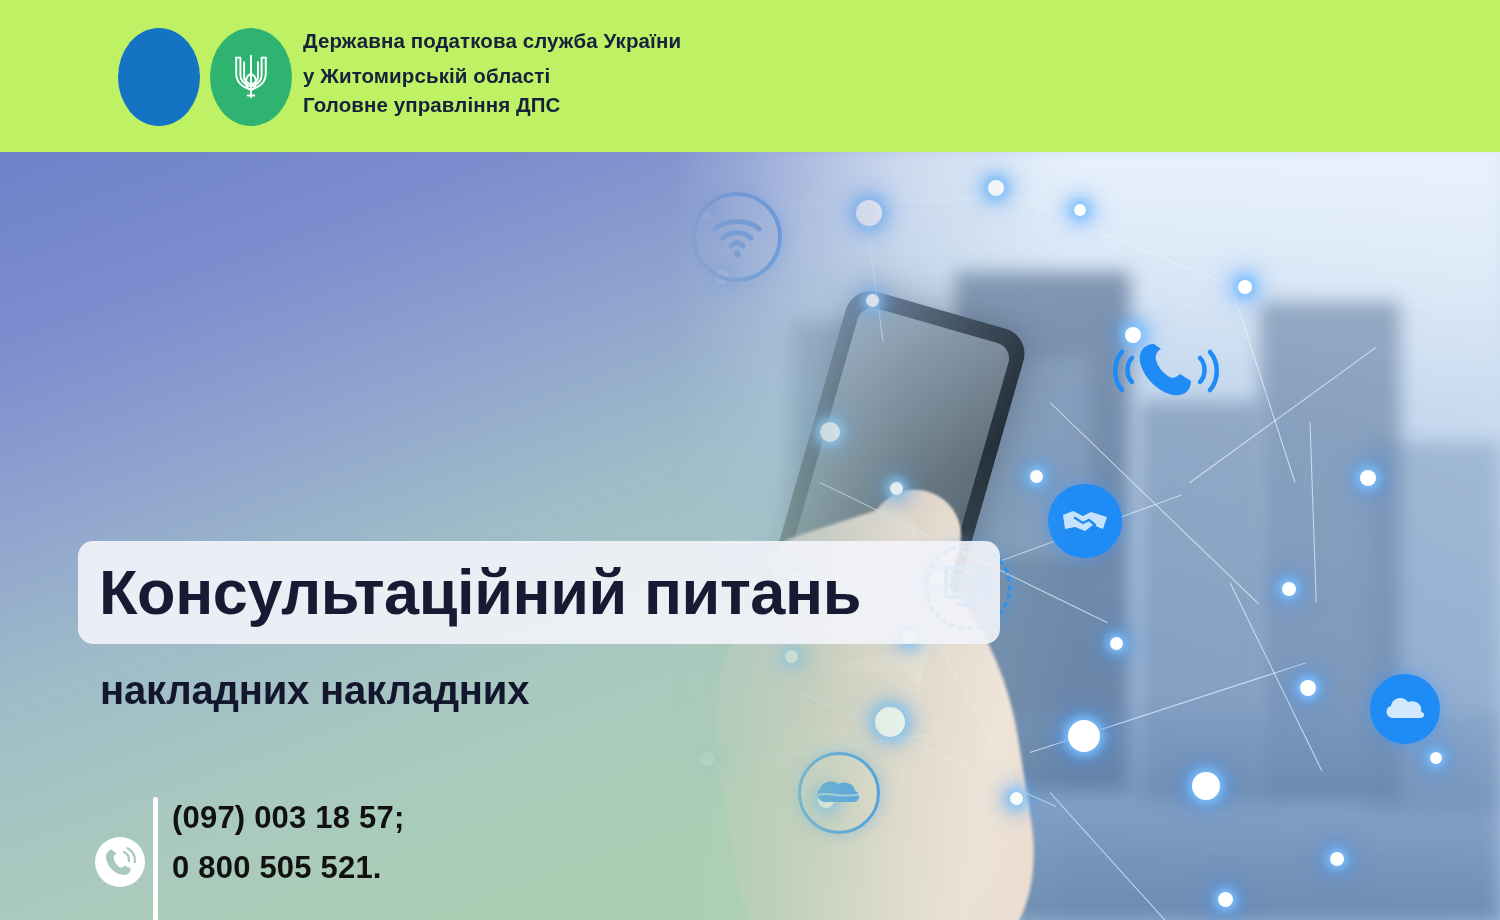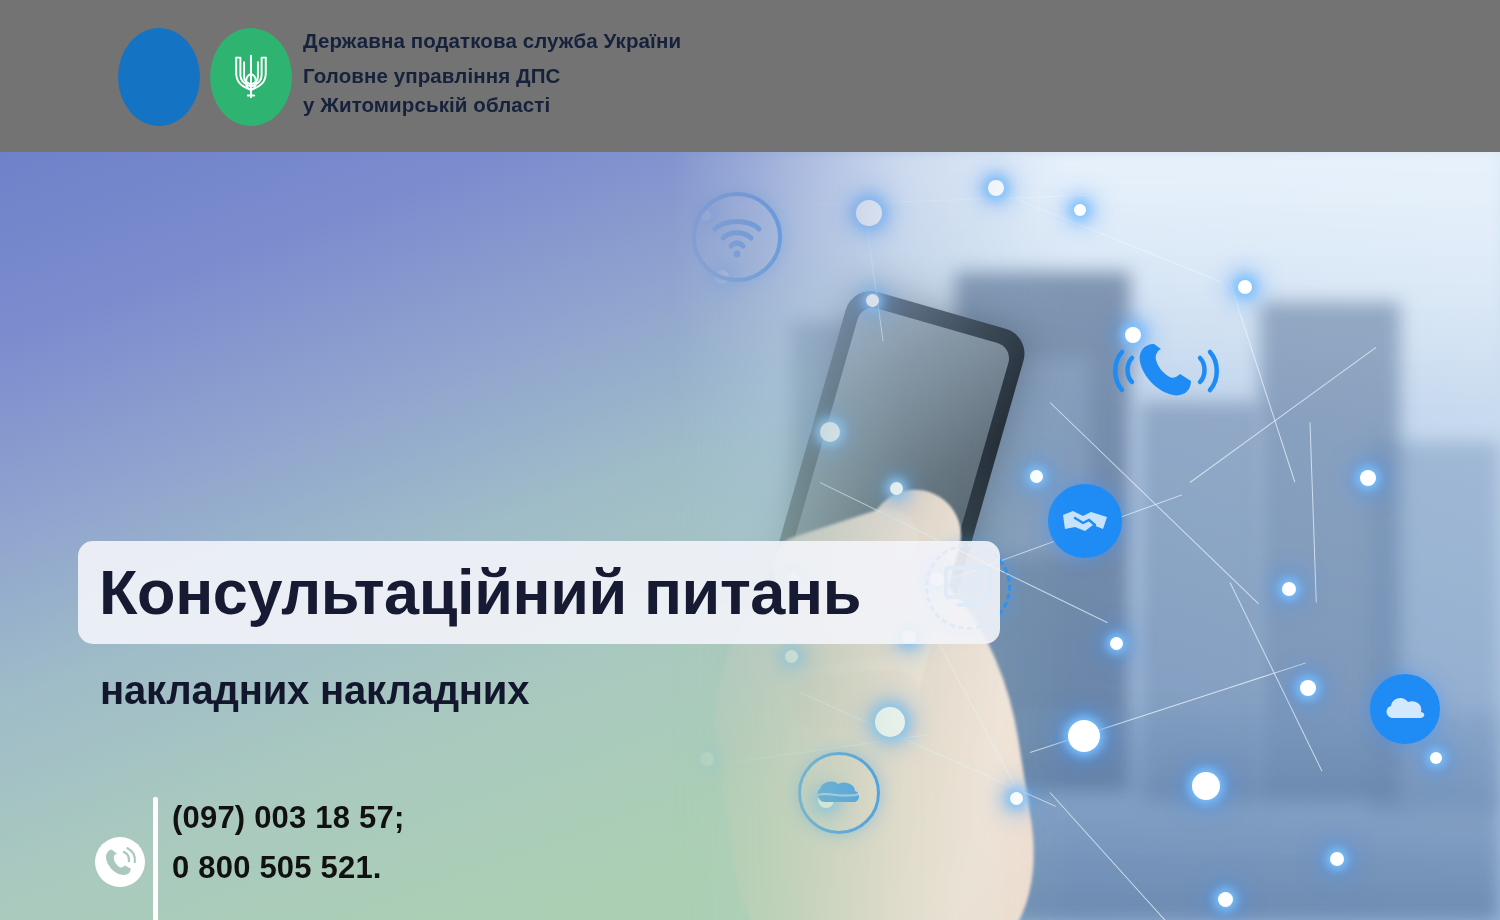--- a/index.html
+++ b/index.html
@@ -4,21 +4,21 @@
 <style>
   * { margin:0; padding:0; box-sizing:border-box; }
   html,body { width:1500px; height:920px; overflow:hidden; background:#fff; }
   body { font-family:"Liberation Sans", sans-serif; }
 
   .page { position:relative; width:1500px; height:920px; }
 
   
   .header {
     position:absolute; left:0; top:0; width:1500px; height:152px;
-    background:#737373; display:flex; align-items:center;
+    background:#bef264; display:flex; align-items:center;
   }
   .logo-mark { position:absolute; left:118px; top:28px; width:175px; height:98px; }
   .logo-circle-blue {
     position:absolute; left:0; top:0; width:82px; height:98px;
     border-radius:50%; background:#1573c4;
   }
   .logo-circle-green {
     position:absolute; left:92px; top:0; width:82px; height:98px;
     border-radius:50%; background:#2eb470;
     display:flex; align-items:center; justify-content:center;
@@ -161,22 +161,22 @@
             <path d="M20 3 L20 48"></path>
             <ellipse cx="20" cy="31.5" rx="5.4" ry="8.4"></ellipse>
             <path d="M16.5 46 L23.5 46"></path>
           </g>
         </svg>
       </div>
     </div>
 
     <div class="org-text">
       <div class="org-line l1">Державна податкова служба України</div>
+      <div class="org-line l3">у Житомирській області</div>
       <div class="org-line l2">Головне управління ДПС</div>
-      <div class="org-line l3">у Житомирській області</div>
     </div>
   </div>
 
   <div class="banner">
 
     <div class="photo">
       <div class="glow-top"></div>
 
       <div class="bld" style="left:120px;top:170px;width:150px;height:430px;background:rgba(92,118,152,.55);"></div>
       <div class="bld" style="left:285px;top:120px;width:175px;height:520px;background:rgba(74,100,136,.62);"></div>

